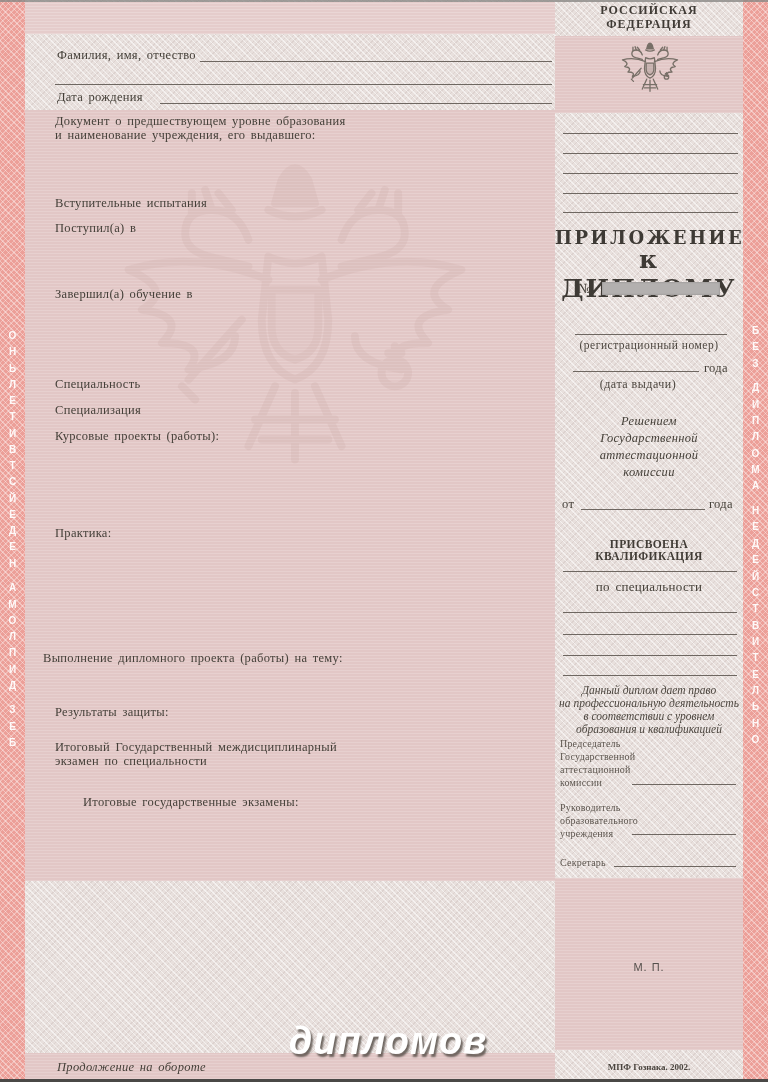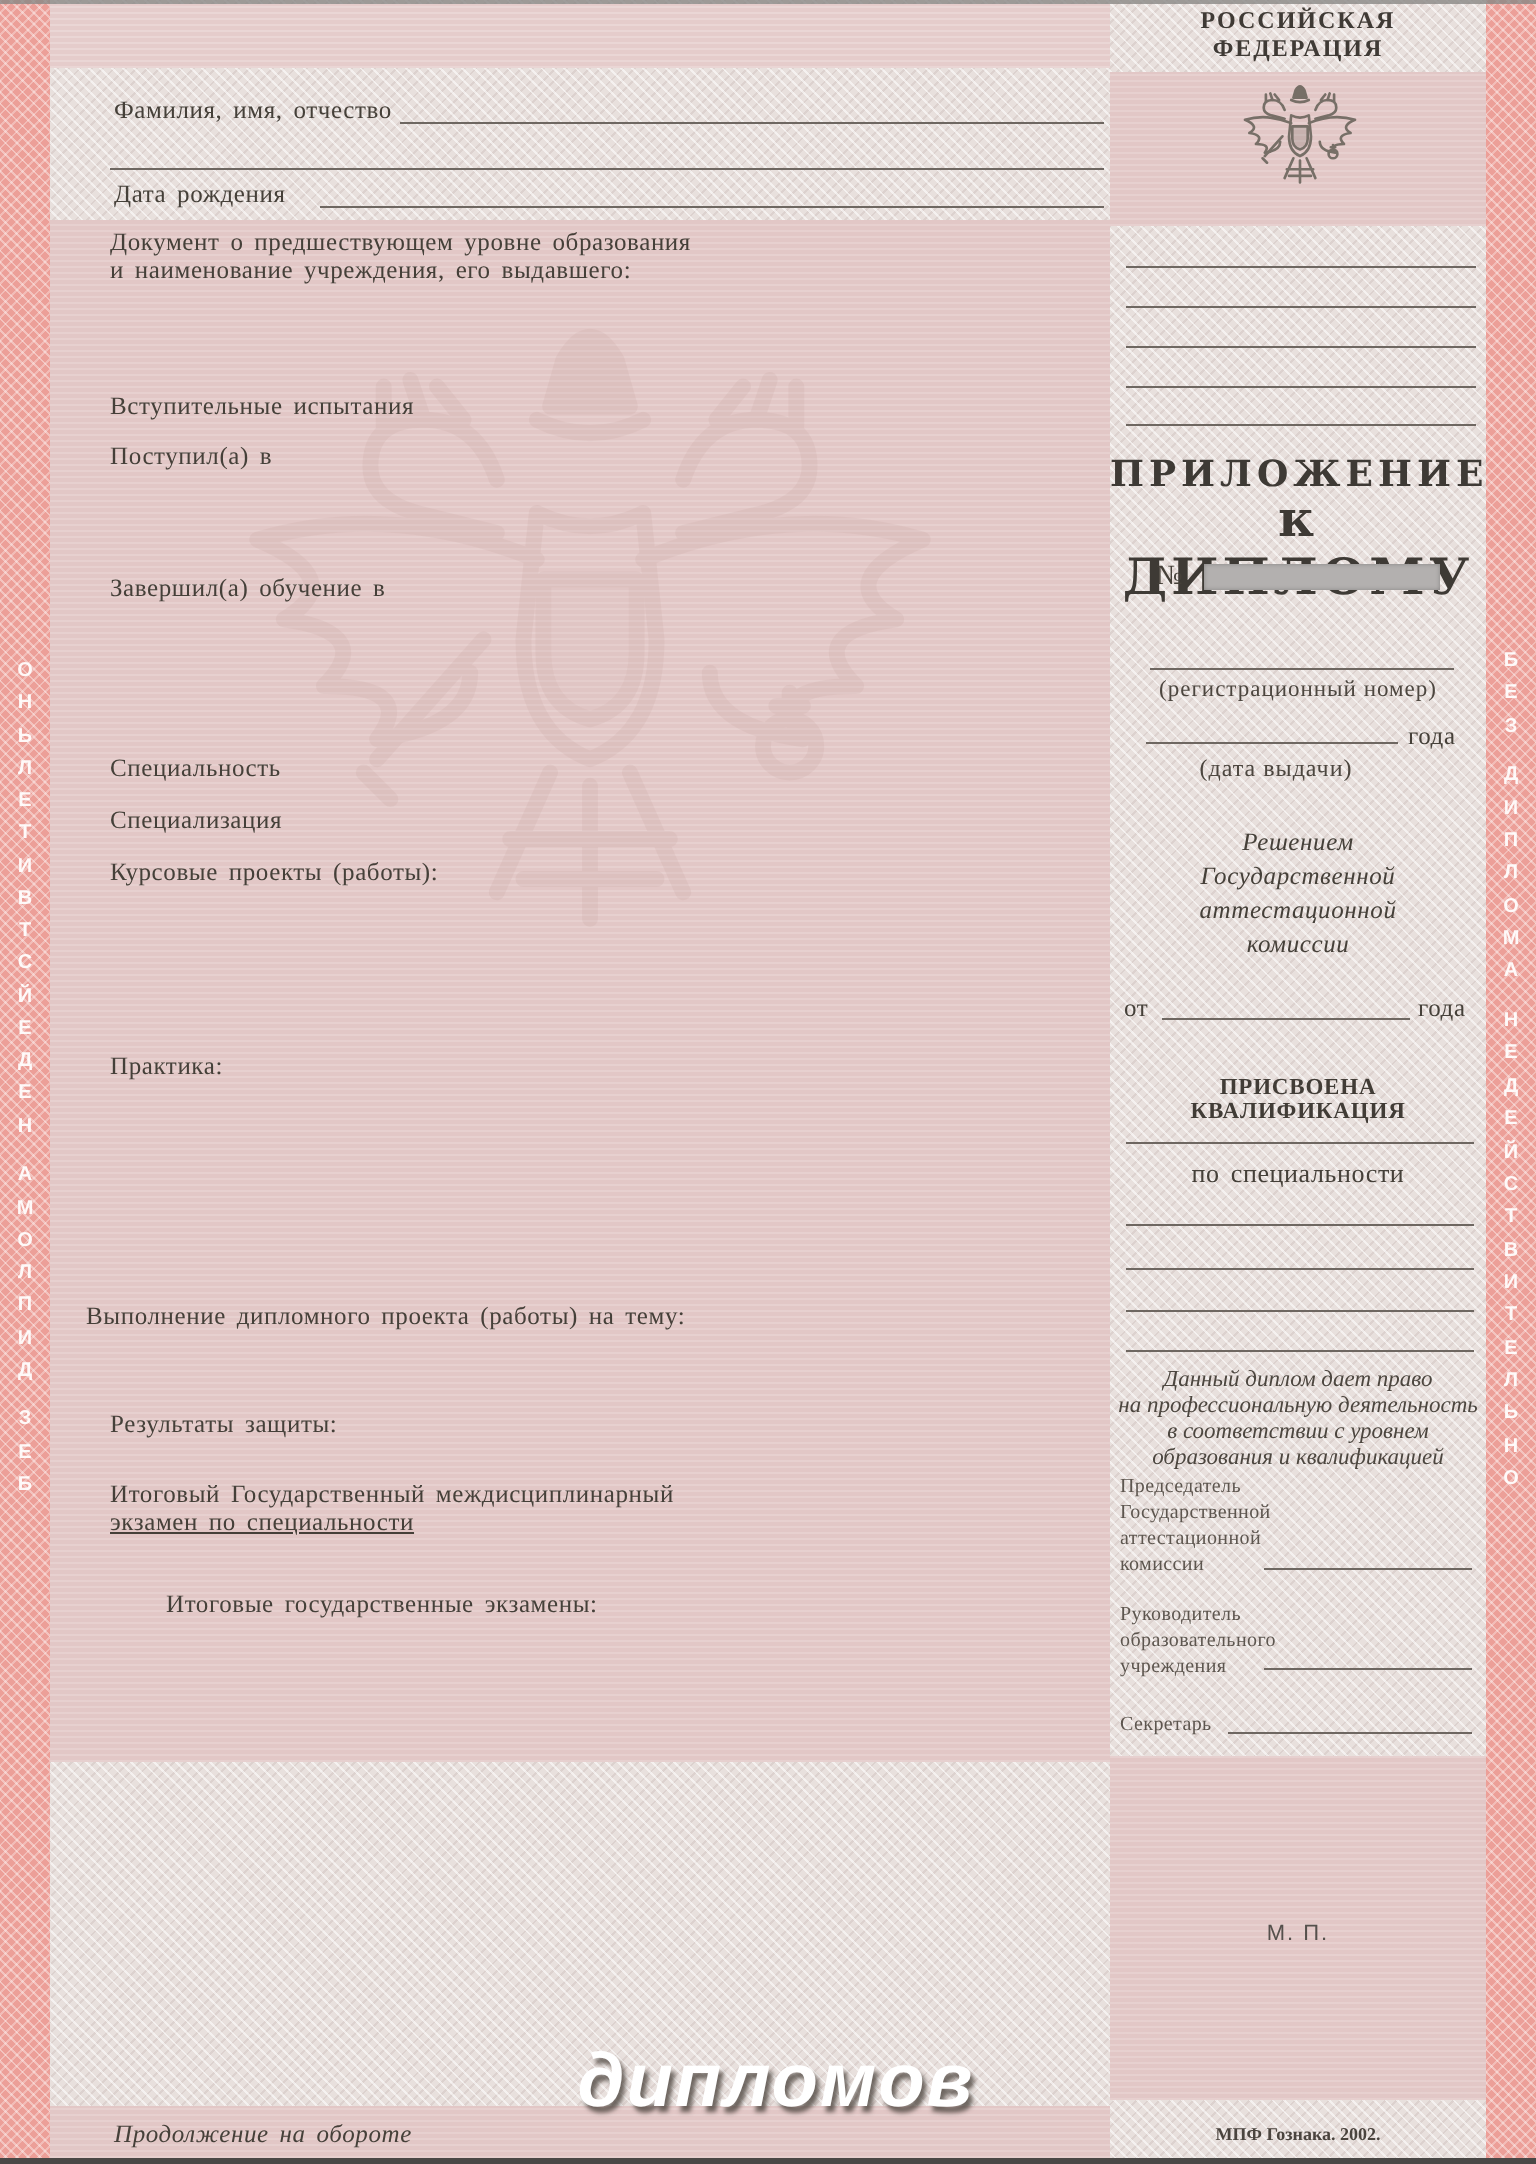--- a/index.html
+++ b/index.html
@@ -231,21 +231,21 @@
   <div class="abs lbl" style="left:55px;top:196px;">Вступительные испытания</div>
   <div class="abs lbl" style="left:55px;top:221px;text-align:right;">Поступил(а) в</div>
   <div class="abs lbl" style="left:55px;top:287px;">Завершил(а) обучение в</div>
   <div class="abs lbl" style="left:55px;top:377px;">Специальность</div>
   <div class="abs lbl" style="left:55px;top:403px;">Специализация</div>
   <div class="abs lbl" style="left:55px;top:429px;">Курсовые проекты (работы):</div>
   <div class="abs lbl" style="left:55px;top:526px;">Практика:</div>
   <div class="abs lbl" style="left:43px;top:651px;">Выполнение дипломного проекта (работы) на тему:</div>
   <div class="abs lbl" style="left:55px;top:705px;">Результаты защиты:</div>
   <div class="abs lbl" style="left:55px;top:740px;">Итоговый Государственный междисциплинарный</div>
-  <div class="abs lbl" style="left:55px;top:754px;text-decoration:underline;">экзамен по специальности</div>
+  <div class="abs lbl" style="left:55px;top:754px;">экзамен по специальности</div>
   <div class="abs lbl" style="left:55px;top:795px;margin-left:28px;">Итоговые государственные экзамены:</div>
 
   <div class="abs lbl it" style="left:57px;top:1060px;">Продолжение на обороте</div>
 
   <div class="abs wm" style="top:1020px;">дипломов</div>
 
   <div class="abs" style="left:0;top:0;width:768px;height:2px;background:#8a8886;opacity:.8;"></div>
   <div class="abs edge" style="left:0;top:1079px;width:768px;height:3px;"></div>
 
 </div>

